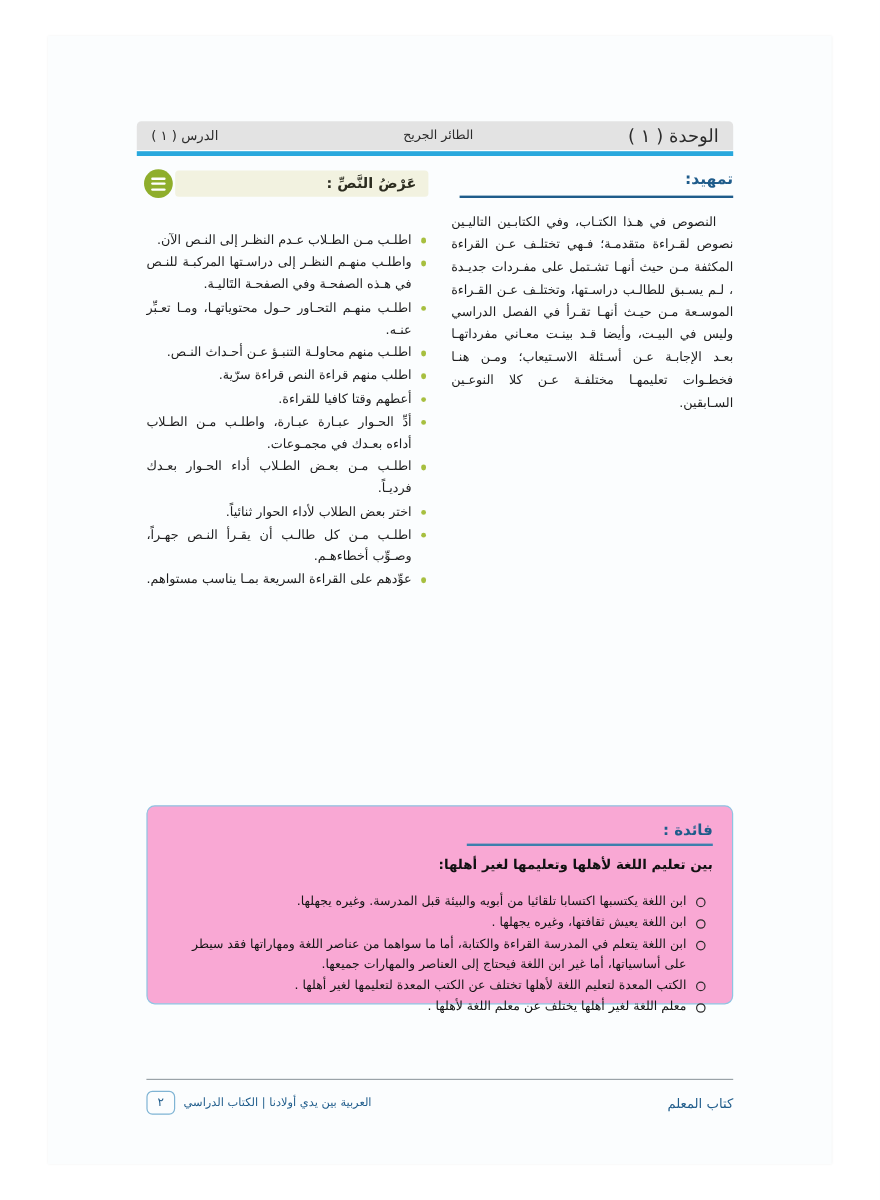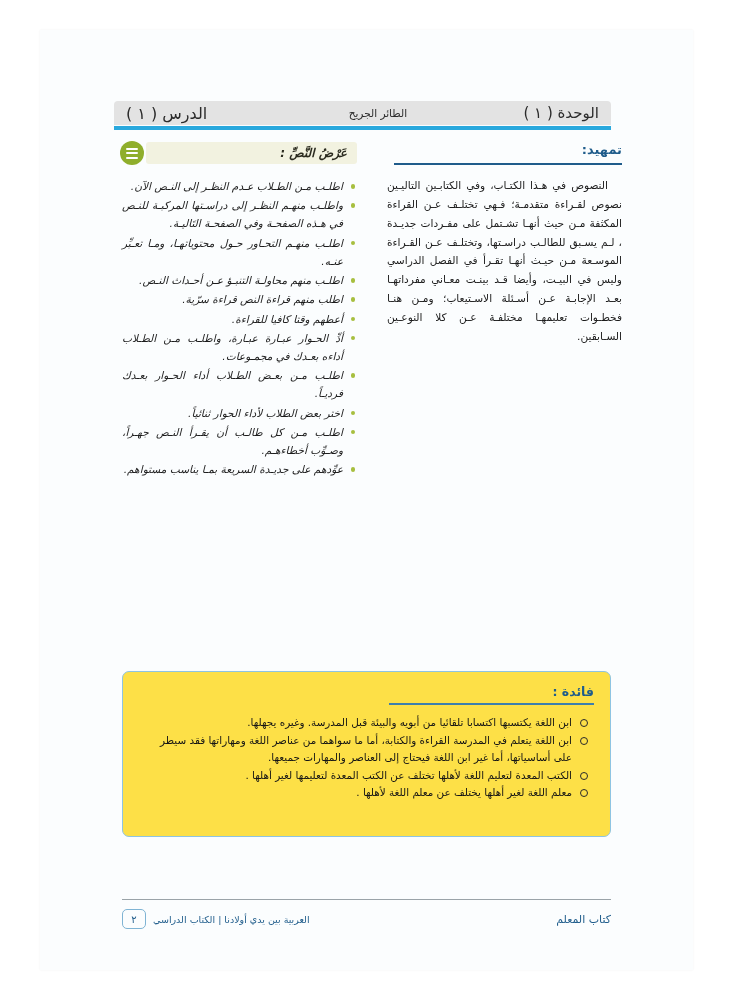--- a/index.html
+++ b/index.html
@@ -53,48 +53,47 @@
   }
   .running-head .rh-title {
     flex: 1;
     text-align: center;
     font-size: 10.5px;
     color: #2b2b2b;
     white-space: nowrap;
     margin-left: 25px;
   }
   .running-head .rh-lesson {
-    font-size: 16px;
+    font-size: 11px;
     color: #2b2b2b;
     white-space: nowrap;
   }
   .header-rule {
     position: absolute;
     right: 82px;
     top: 96px;
     width: 497px;
     height: 4px;
     background: #29a8dd;
   }
 
   
   .col-right {
     position: absolute;
-    right: 71px;
+    right: 82px;
     top: 112px;
     width: 235px;
     direction: rtl;
   }
   .col-left {
     position: absolute;
     left: 82px;
     top: 112px;
     width: 235px;
     direction: rtl;
-    font-style: italic;
   }
 
   
   .tamheed-head {
     display: block;
     position: relative;
     height: 30px;
   }
   .tamheed-label {
     position: absolute;
@@ -165,21 +164,21 @@
   .menu-icon i {
     display: block;
     width: 12px;
     height: 2px;
     background: #ffffff;
     border-radius: 1px;
   }
 
   ul.steps {
     list-style: none;
-    margin: 8px 0 0 0;
+    margin: 22px 0 0 0;
     padding: 0;
   }
   ul.steps > li {
     position: relative;
     padding-right: 14px;
     margin-bottom: 1px;
     font-size: 10.6px;
     line-height: 1.72;
     color: #1c1c1c;
     text-align: justify;
@@ -196,21 +195,21 @@
     background: #a7bf3f;
   }
 
   
   .faida-box {
     position: absolute;
     right: 82px;
     left: 82px;
     top: 641px;
     height: 166px;
-    background: #fde047;
+    background: #f9a8d4;
     border: 1.2px solid #8ec4e2;
     border-radius: 7px;
     box-sizing: border-box;
     padding: 12px 16px 10px 16px;
     direction: rtl;
   }
   .faida-title-wrap {
     position: relative;
     height: 26px;
   }
@@ -233,21 +232,21 @@
   }
   .faida-lead {
     margin-top: 4px;
     font-size: 11.2px;
     font-weight: bold;
     color: #111;
     text-align: right;
   }
   ul.faida-list {
     list-style: none;
-    margin: 4px 0 0 0;
+    margin: 16px 0 0 0;
     padding: 0;
   }
   ul.faida-list > li {
     position: relative;
     padding-right: 22px;
     margin-bottom: 1px;
     font-size: 10.4px;
     line-height: 1.62;
     color: #141414;
     text-align: right;
@@ -350,31 +349,33 @@
         <li>اطلـب مـن الطـلاب عـدم النظـر إلى النـص الآن.</li>
         <li>واطلـب منهـم النظـر إلى دراسـتها المركبـة للنـص في هـذه الصفحـة وفي الصفحـة التَاليـة.</li>
         <li>اطلـب منهـم التحـاور حـول محتوياتهـا، ومـا تعـبِّر عنـه.</li>
         <li>اطلـب منهم محاولـة التنبـؤ عـن أحـداث النـص.</li>
         <li>اطلب منهم قراءة النص قراءة سرّية.</li>
         <li>أعطهم وقتا كافيا للقراءة.</li>
         <li>أدِّ الحـوار عبـارة عبـارة، واطلـب مـن الطـلاب أداءه بعـدك في مجمـوعات.</li>
         <li>اطلـب مـن بعـض الطـلاب أداء الحـوار بعـدك فرديـاً.</li>
         <li>اختر بعض الطلاب لأداء الحوار ثنائياً.</li>
         <li>اطلـب مـن كل طالـب أن يقـرأ النـص جهـراً، وصـوِّب أخطاءهـم.</li>
-        <li>عوِّدهم على جديـدة السريعة بمـا يناسب مستواهم.</li>
+        <li>عوِّدهم على القراءة السريعة بمـا يناسب مستواهم.</li>
       </ul>
     </div>
 
     <div class="faida-box">
       <div class="faida-title-wrap">
         <span class="faida-title">فائدة :</span>
         <span class="faida-rule"></span>
       </div>
+      <div class="faida-lead">بين تعليم اللغة لأهلها وتعليمها لغير أهلها:</div>
       <ul class="faida-list">
         <li>ابن اللغة يكتسبها اكتسابا تلقائيا من أبويه والبيئة قبل المدرسة. وغيره يجهلها.</li>
+        <li>ابن اللغة يعيش ثقافتها، وغيره يجهلها .</li>
         <li>ابن اللغة يتعلم في المدرسة القراءة والكتابة، أما ما سواهما من عناصر اللغة ومهاراتها فقد سيطر على أساسياتها، أما غير ابن اللغة فيحتاج إلى العناصر والمهارات جميعها.</li>
         <li>الكتب المعدة لتعليم اللغة لأهلها تختلف عن الكتب المعدة لتعليمها لغير أهلها .</li>
         <li>معلم اللغة لغير أهلها يختلف عن معلم اللغة لأهلها .</li>
       </ul>
     </div>
 
     <div class="footer-rule"></div>
     <div class="footer">
       <span class="footer-right">كتاب المعلم</span>
       <span class="footer-spacer"></span>

